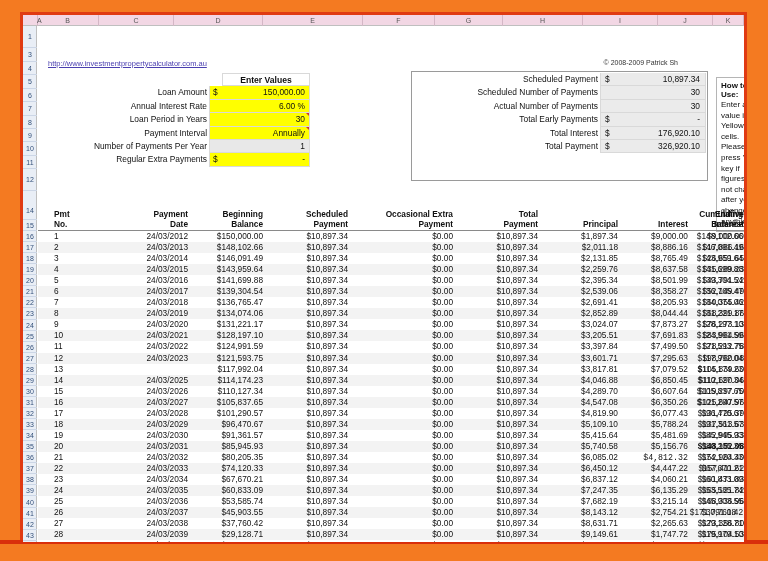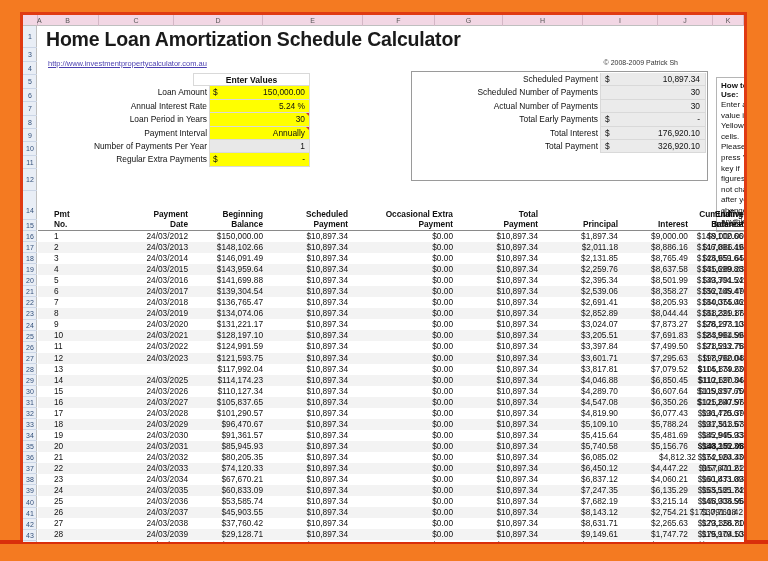--- a/index.html
+++ b/index.html
@@ -86,21 +86,21 @@
   .ivalbox.grey { background:#e8e8e8; }
   .ivalbox .cur {
     position:absolute; left:3px; top:0; height:13.4px; line-height:13.4px;
     font-size:8.4px; color:#111;
   }
   .ivalbox .num {
     position:absolute; right:4px; top:0; height:13.4px; line-height:13.4px;
     font-size:8.4px; color:#111; white-space:nowrap;
   }
   .hdrcell {
-    position:absolute; right:0; top:0; width:117px; height:13.4px;
+    position:absolute; right:0; top:0; width:88px; height:13.4px;
     line-height:13.4px; font-size:8.6px; font-weight:bold; color:#111;
     text-align:center; border:1px solid #d9d9d9; background:#ffffff;
   }
   .tick {
     position:absolute; right:0px; top:0px;
     width:0;height:0;border-left:3px solid transparent;border-top:3px solid #d03030;
   }
 
   
   #summarypanel { position:absolute; left:378px; top:47px; width:290px; }
@@ -215,39 +215,38 @@
         <div class="rn" style="top: 459.44px; height: 11.06px; line-height: 11.06px;">39</div>
         <div class="rn" style="top: 470.5px; height: 11.06px; line-height: 11.06px;">40</div>
         <div class="rn" style="top: 481.56px; height: 11.06px; line-height: 11.06px;">41</div>
         <div class="rn" style="top: 492.62px; height: 11.06px; line-height: 11.06px;">42</div>
         <div class="rn" style="top: 503.68px; height: 11.06px; line-height: 11.06px;">43</div>
         <div class="rn" style="top: 514.74px; height: 11.06px; line-height: 11.06px;">44</div>
       </div>
 
     <div id="grid">
 
-      <div id="title">Home Loan Amortization Schedule Calculator</div>
       <div id="url">http://www.investmentpropertycalculator.com.au</div>
       <div id="copyright">© 2008-2009 Patrick Sh</div>
 
       <div id="inputpanel">
         <div class="irow">
           <div class="hdrcell">Enter Values</div>
         </div>
       <div class="irow">
             <div class="ilabel">Loan Amount</div>
             <div class="ivalbox yellow">
               <span class="cur">$</span>
               <span class="num">150,000.00</span>
             </div>
           </div>
           <div class="irow">
             <div class="ilabel">Annual Interest Rate</div>
             <div class="ivalbox yellow">
-              <span class="num">5.24  %</span>
+              <span class="num">6.00  %</span>
             </div>
           </div>
           <div class="irow">
             <div class="ilabel">Loan Period in Years</div>
             <div class="ivalbox yellow">
               <span class="num">30</span>
               <span class="tick"></span>
             </div>
           </div>
           <div class="irow">
@@ -603,21 +602,21 @@
             <div class="td" style="right: 0px; font-weight: bold;">$148,152.08</div>
           </div>
           <div class="trow">
             <div class="td lft" style="left: 16px;">21</div>
             <div class="td" style="right: 556px;">24/03/2032</div>
             <div class="td" style="right: 481px;">$80,205.35</div>
             <div class="td" style="right: 396px;">$10,897.34</div>
             <div class="td" style="right: 291px;">$0.00</div>
             <div class="td" style="right: 206px;">$10,897.34</div>
             <div class="td" style="right: 126px;">$6,085.02</div>
-            <div class="td" style="right: 48px;">$4,812.32</div>
+            <div class="td" style="right: 56px; font-family: Liberation Mono, monospace;">$4,812.32</div>
             <div class="td" style="right: 1px;">$74,120.33</div>
             <div class="td" style="right: 0px;">$152,964.40</div>
           </div>
           <div class="trow alt">
             <div class="td lft" style="left: 16px;">22</div>
             <div class="td" style="right: 556px;">24/03/2033</div>
             <div class="td" style="right: 481px;">$74,120.33</div>
             <div class="td" style="right: 396px;">$10,897.34</div>
             <div class="td" style="right: 291px;">$0.00</div>
             <div class="td" style="right: 206px;">$10,897.34</div>

